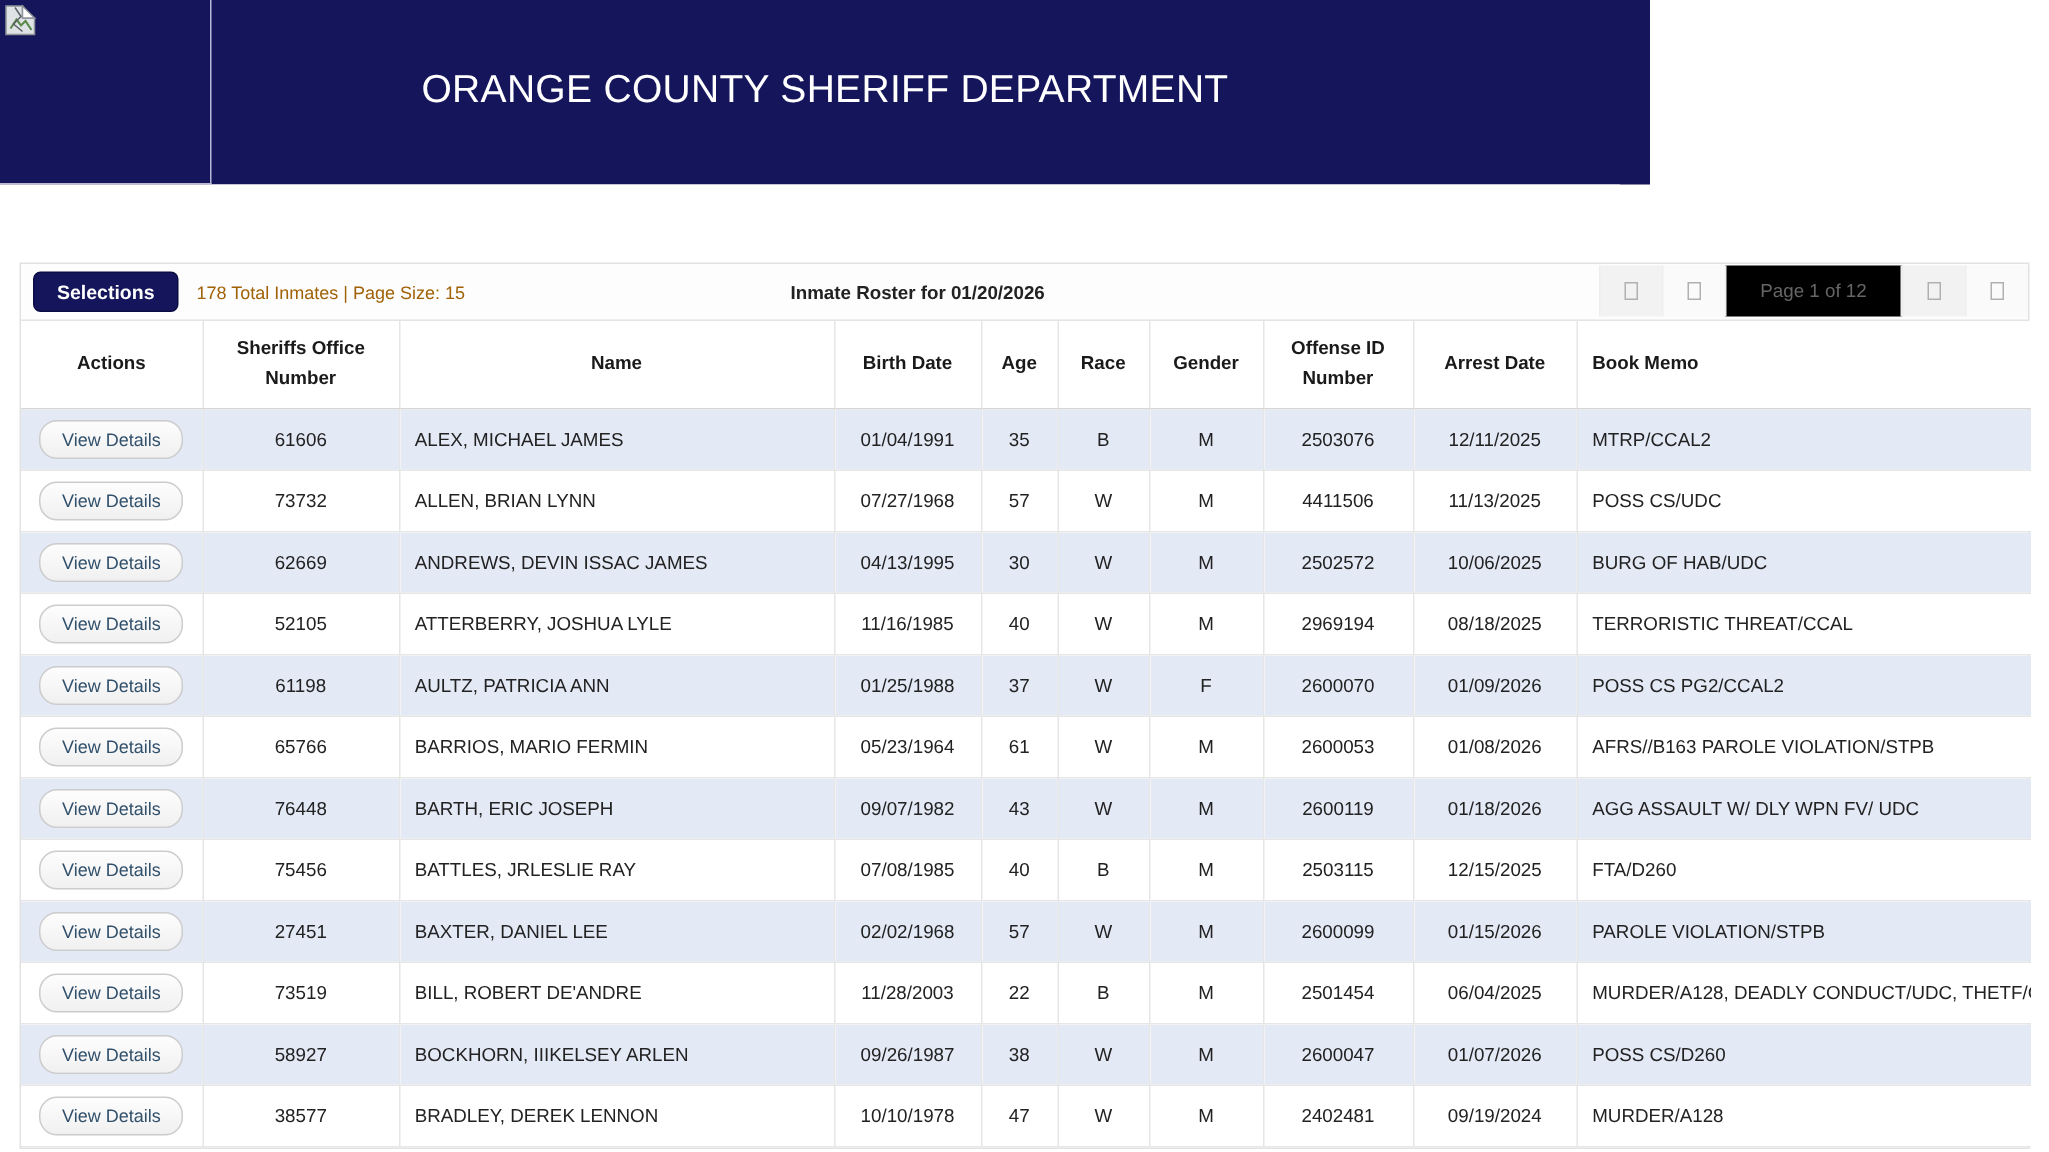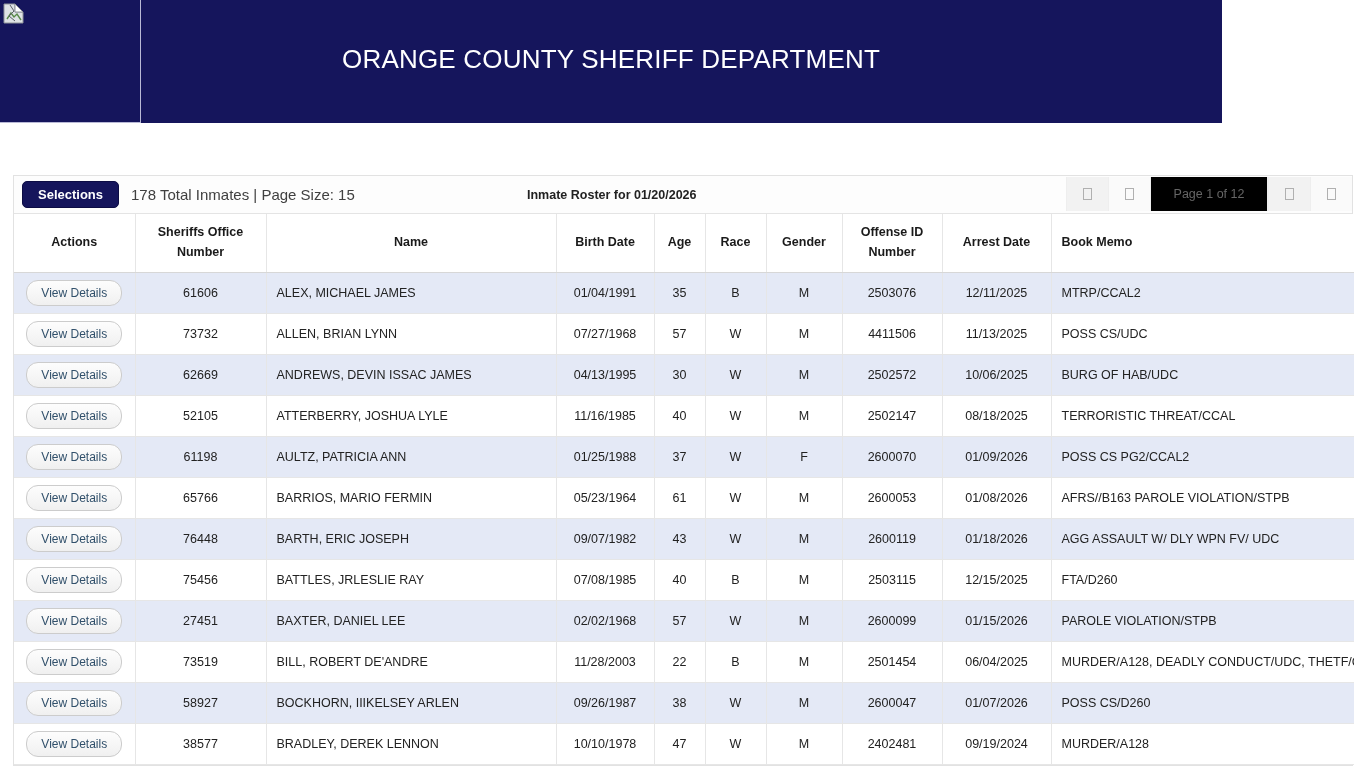--- a/index.html
+++ b/index.html
@@ -8,21 +8,21 @@
     margin: 0; padding: 0;
     width: 1366px; height: 768px;
     overflow: hidden;
     background: #ffffff;
     font-family: "Liberation Sans", sans-serif;
   }
 
   
   .banner {
     position: relative;
-    width: 1222px;
+    width: 1100px;
     height: 123px;
     background: #15155c;
     overflow: hidden;
   }
   .banner-title {
     position: absolute;
     left: 0; right: 0;
     top: 44px;
     text-align: center;
     color: #ffffff;
@@ -80,22 +80,22 @@
     border: 1px solid #0c0c44;
     border-radius: 5px;
     font-size: 13px;
     font-weight: bold;
     line-height: 25px;
     cursor: pointer;
     white-space: nowrap;
   }
   .toolbar-info {
     margin-left: 12px;
-    font-size: 15px;
-    color: #404040;
+    font-size: 12px;
+    color: #a16207;
     white-space: nowrap;
     text-align: center;
   }
   .toolbar-roster {
     position: absolute;
     left: 513px;
     top: 12px;
     font-size: 12.5px;
     font-weight: bold;
     color: #222222;
@@ -333,21 +333,21 @@
               <td class="memo">BURG OF HAB/UDC</td>
             </tr>
             <tr class="even">
               <td><button class="vd-btn">View Details</button></td>
               <td>52105</td>
               <td class="name">ATTERBERRY, JOSHUA LYLE</td>
               <td>11/16/1985</td>
               <td>40</td>
               <td>W</td>
               <td>M</td>
-              <td>2502147</td>
+              <td>2969194</td>
               <td>08/18/2025</td>
               <td class="memo">TERRORISTIC THREAT/CCAL</td>
             </tr>
             <tr class="odd">
               <td><button class="vd-btn">View Details</button></td>
               <td>61198</td>
               <td class="name">AULTZ, PATRICIA ANN</td>
               <td>01/25/1988</td>
               <td>37</td>
               <td>W</td>

